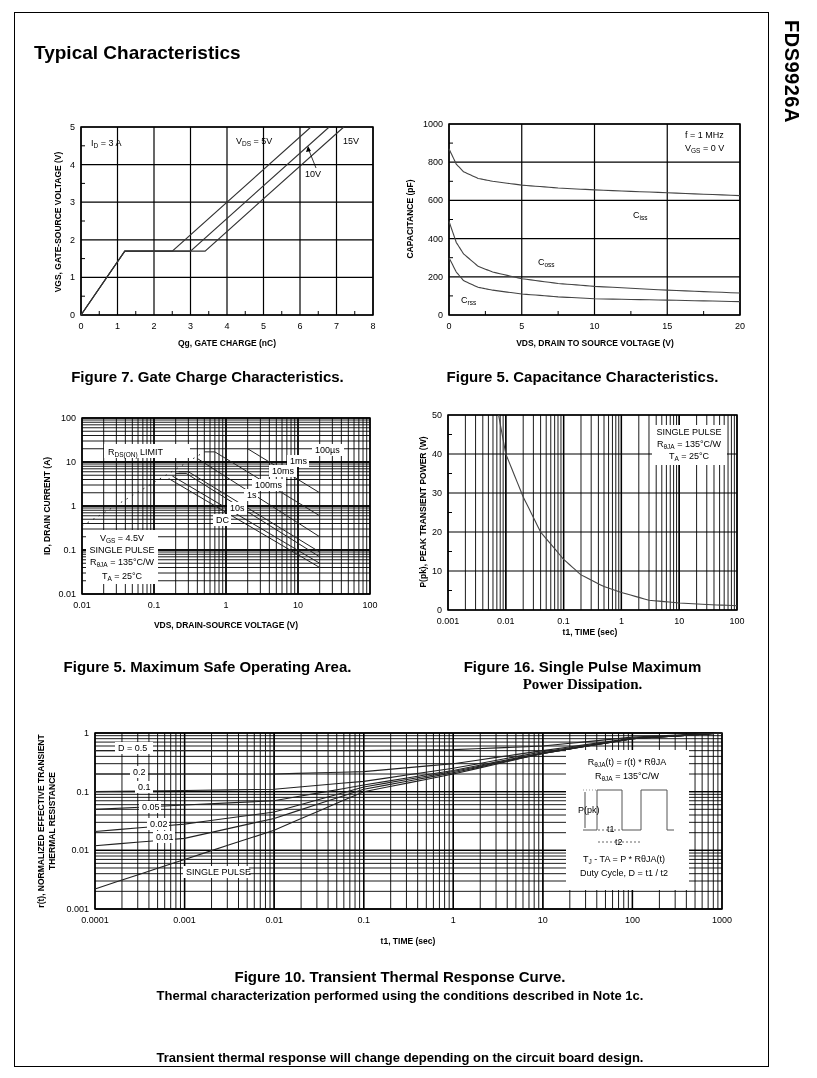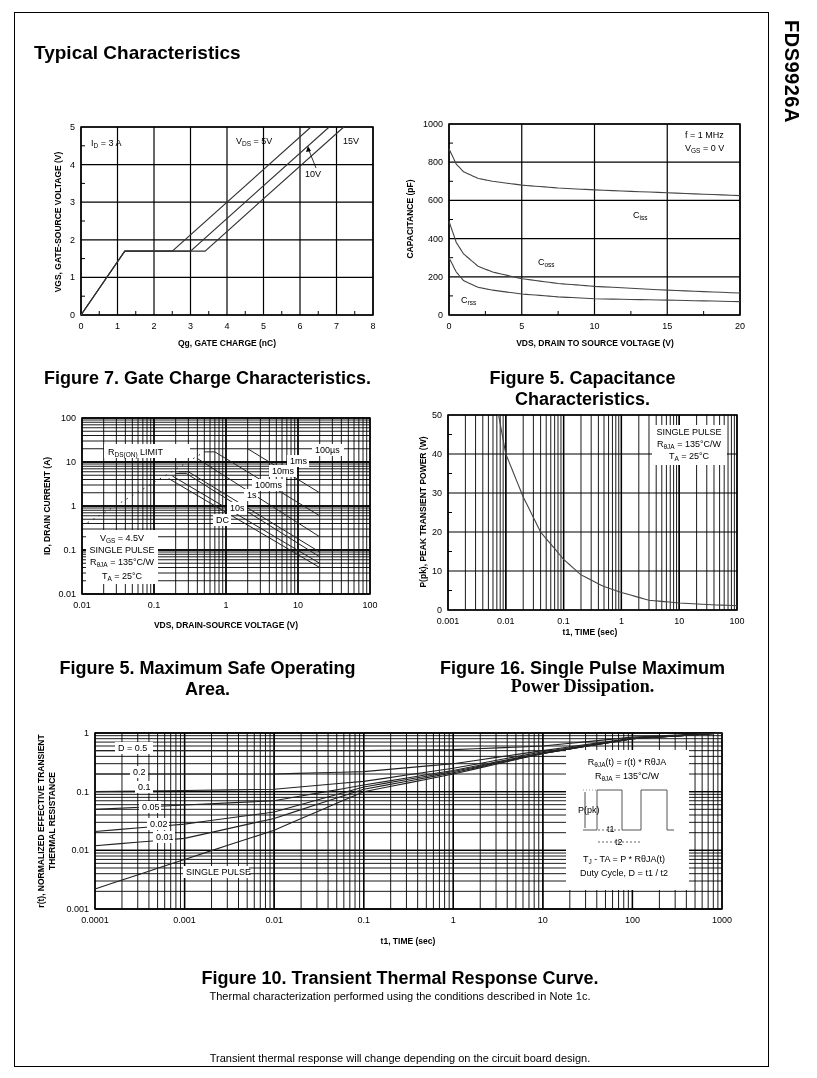--- a/index.html
+++ b/index.html
@@ -3,22 +3,22 @@
 <meta charset="utf-8">
 <style>
   html, body { margin:0; padding:0; background:#ffffff; }
   body { width:817px; height:1078px; position:relative; overflow:hidden;
          font-family:"Liberation Sans", sans-serif; color:#000; }
   .frame { position:absolute; left:14px; top:12px; width:755px; height:1055px;
            border:1.5px solid #000; box-sizing:border-box; }
   .page-title { position:absolute; left:34px; top:42px; font-size:19px; font-weight:bold; }
   .side-label { position:absolute; left:780px; top:20px; font-size:20px; font-weight:bold;
                 writing-mode:vertical-rl; letter-spacing:0.5px; }
-  .fig-caption { position:absolute; font-size:18px; font-weight:bold; text-align:center; }
-  .fig-note { position:absolute; font-size:11px; font-weight:normal; text-align:center; line-height:12px; }
+  .fig-caption { position:absolute; font-size:15px; font-weight:bold; text-align:center; }
+  .fig-note { position:absolute; font-size:13px; font-weight:bold; text-align:center; line-height:12px; }
   svg { position:absolute; left:0; top:0; overflow:visible; }
   svg text { font-family:"Liberation Sans", sans-serif; fill:#000; }
   .tick { font-size:9px; }
   .axl { font-size:8.5px; font-weight:bold; }
   .ann { font-size:9px; }
 </style>
 </head>
 <body>
 
 <div class="frame"></div>

